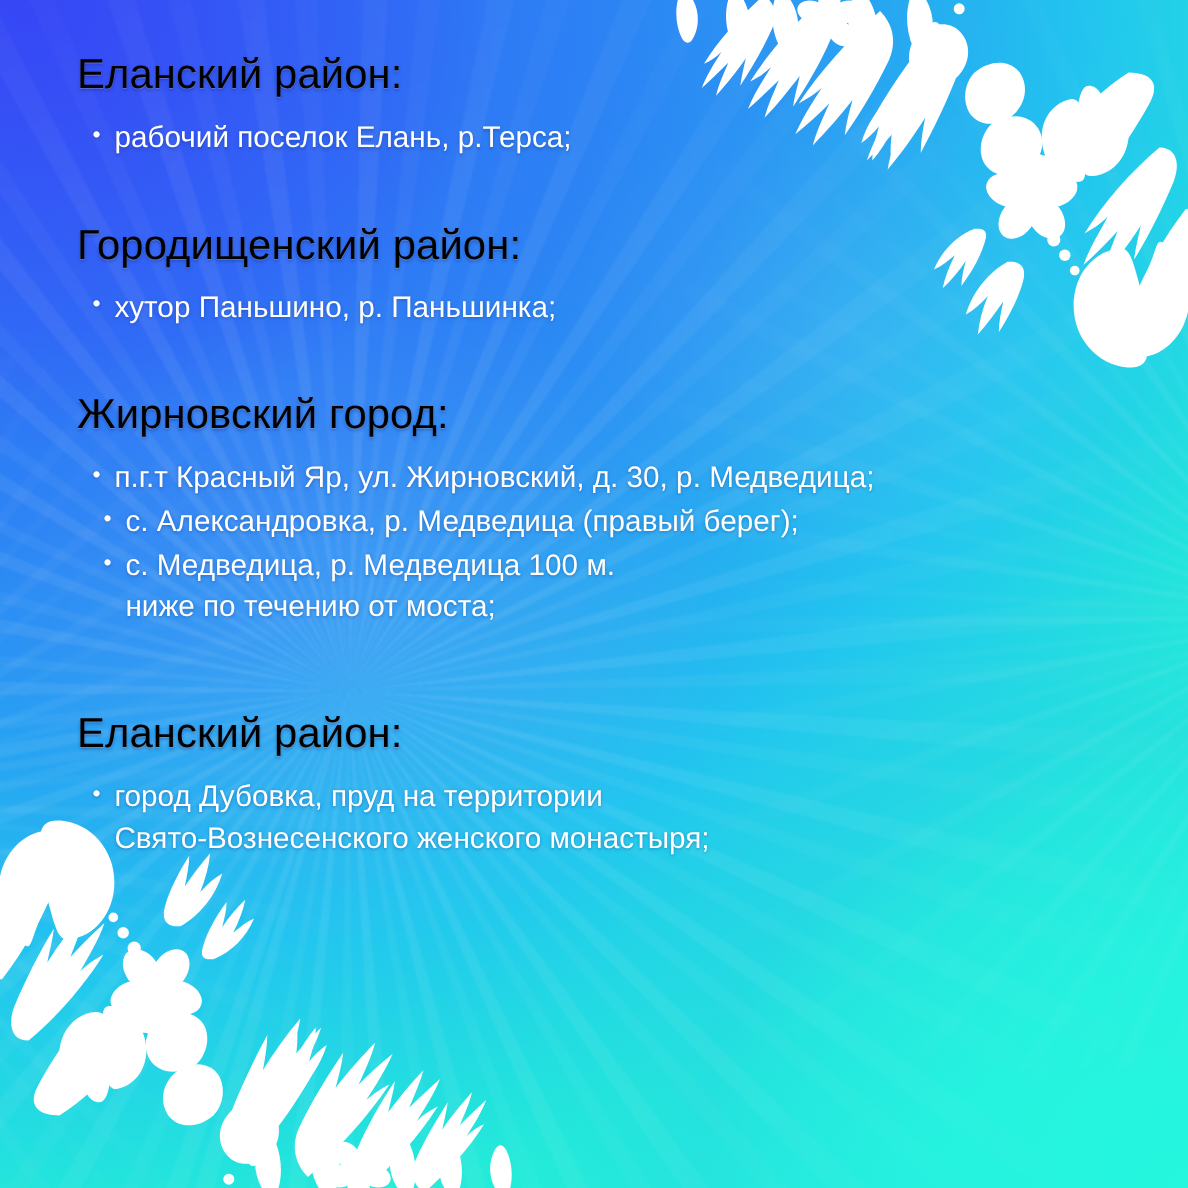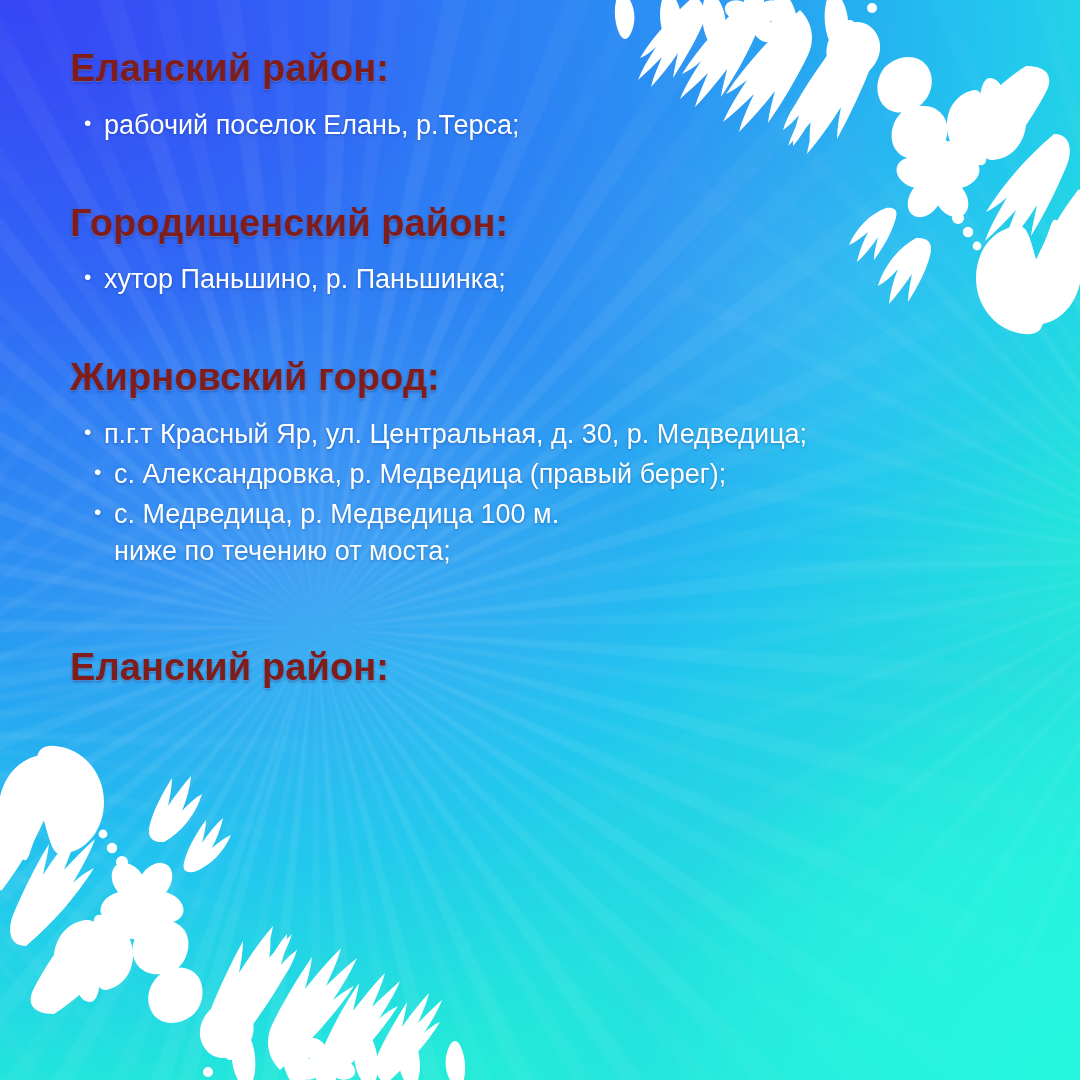--- a/index.html
+++ b/index.html
@@ -121,22 +121,22 @@
     left: 66px;
     top: 46px;
     right: 70px;
     bottom: 40px;
   }
 
   .section { margin-bottom: 6px; }
 
   .section-heading {
     font-size: 38px;
-    font-weight: bold;
-    color: #7f1d1d;
+    font-weight: normal;
+    color: #000000;
     letter-spacing: .1px;
     line-height: 1.18;
     margin: 0 0 14px 4px;
     text-shadow:
       0 2px 3px rgba(16,42,120,.45),
       0 1px 0 rgba(255,255,255,.30);
   }
 
   .bullet-list {
     list-style: none;
@@ -325,27 +325,31 @@
       <ul class="bullet-list">
         <li class="bullet-item">хутор Паньшино, р. Паньшинка;</li>
       </ul>
     </div>
 
     <div class="sec-gap-lg"></div>
 
     <div class="section">
       <h2 class="section-heading">Жирновский город:</h2>
       <ul class="bullet-list">
-        <li class="bullet-item">п.г.т Красный Яр, ул. Центральная, д. 30, р. Медведица;</li>
+        <li class="bullet-item">п.г.т Красный Яр, ул. Жирновский, д. 30, р. Медведица;</li>
         <li class="bullet-item ind-1">с. Александровка, р. Медведица (правый берег);</li>
         <li class="bullet-item ind-1">с. Медведица, р. Медведица 100 м.
 ниже по течению от моста;</li>
       </ul>
     </div>
 
     <div class="sec-gap-xl"></div>
 
     <div class="section">
       <h2 class="section-heading">Еланский район:</h2>
+      <ul class="bullet-list">
+        <li class="bullet-item">город Дубовка, пруд на территории
+Свято-Вознесенского женского монастыря;</li>
+      </ul>
     </div>
 
   </div>
 </div>
 
 </body></html>

